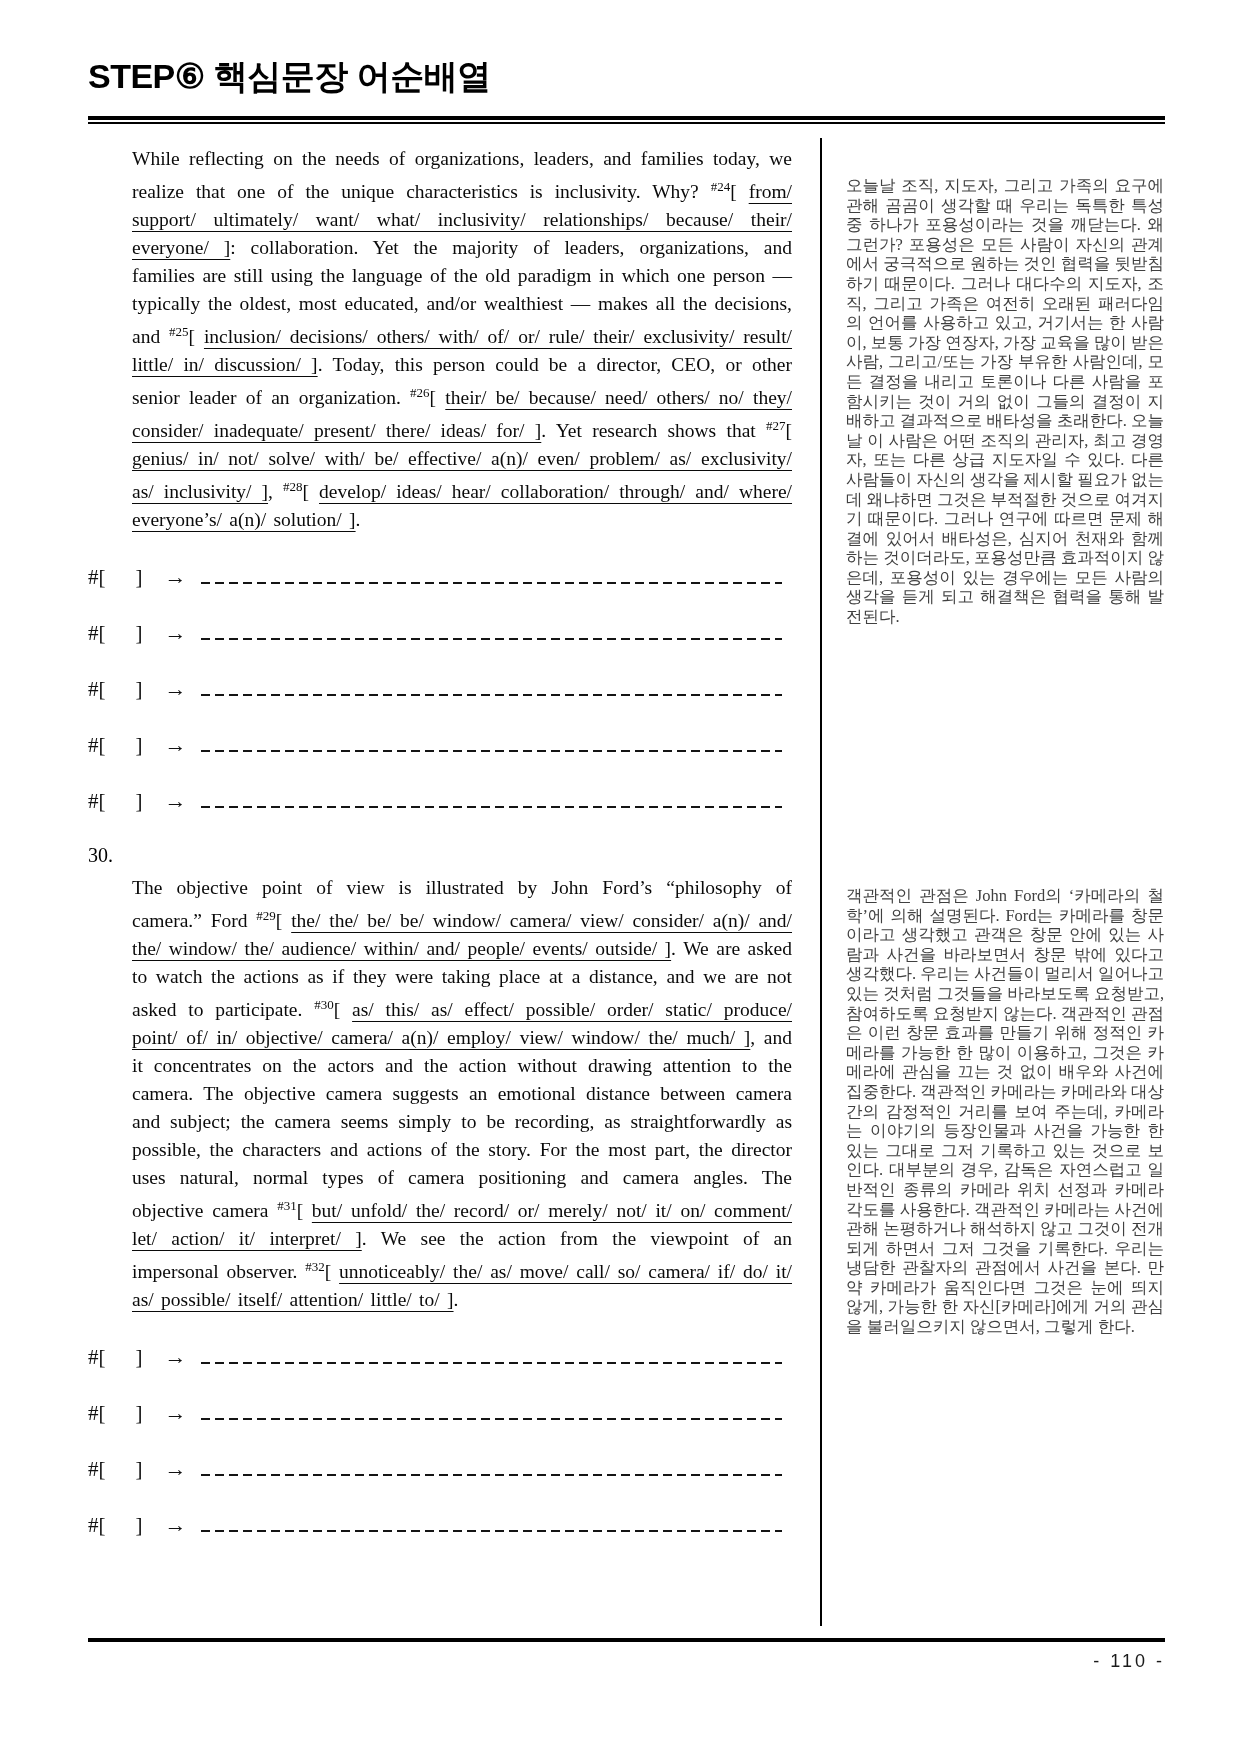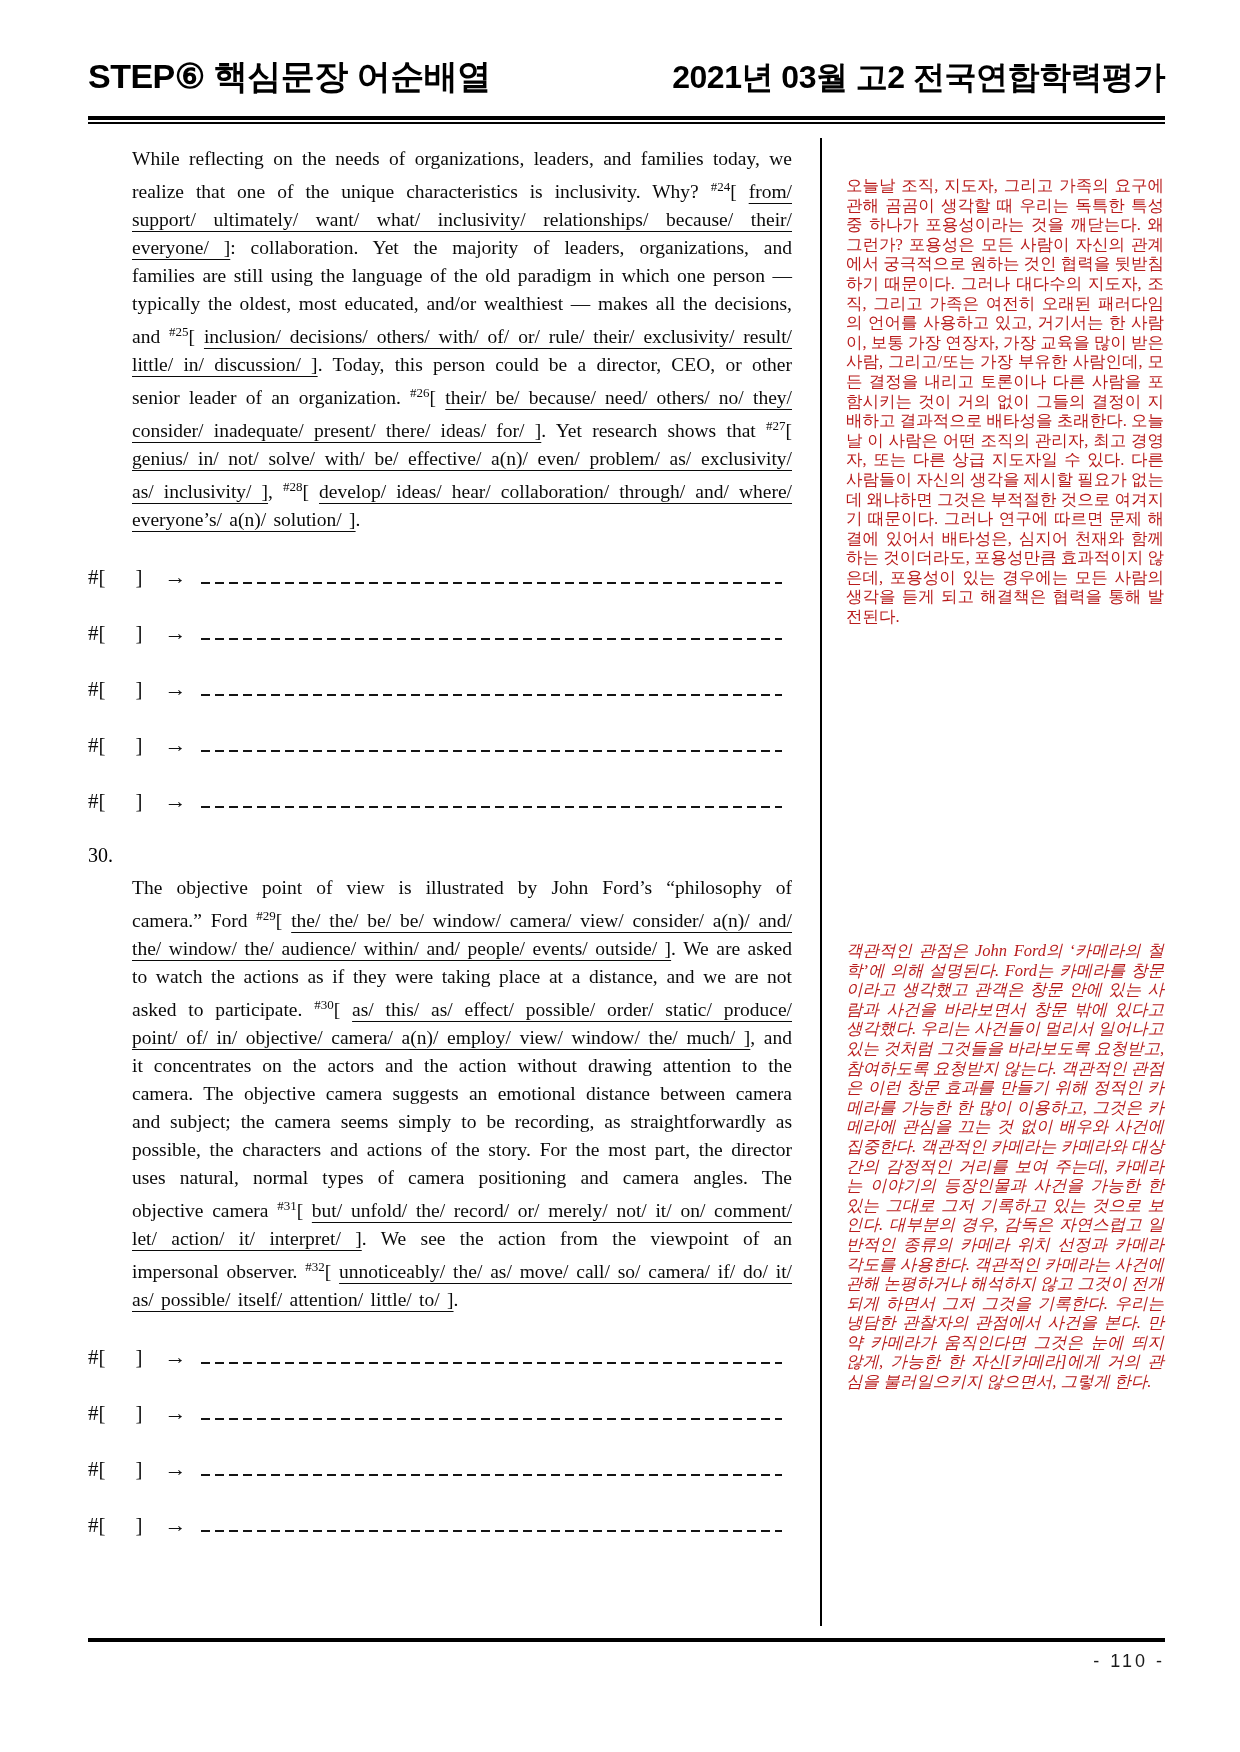--- a/index.html
+++ b/index.html
@@ -34,38 +34,37 @@
   .answer-row { display:flex; align-items:baseline; height:24px; margin-bottom:32px;
                 font-size:21px; color:#111; }
   .a-open { }
   .a-close { margin-left:30px; }
   .a-arrow { margin-left:22px; font-size:22px; }
   .a-line { flex:1; height:2px; align-self:flex-end; margin:0 10px 4px 14px;
             background:repeating-linear-gradient(to right, #141414 0 9px, transparent 9px 14px); }
 
   
   .ko-block { position:absolute; left:0; width:100%; font-size:16.5px; line-height:19.6px;
-              text-align:justify; word-break:break-all; color:#b91c1c; }
+              text-align:justify; word-break:break-all; color:#404040; }
   .ko-29 { top:38px; }
-  .ko-30 { top:803px;font-style:italic; }
+  .ko-30 { top:748px; }
 
   
   .footer { position:absolute; left:88px; right:75px; top:1638px; border-top:4px solid #000; }
   .page-number { text-align:right; margin-top:9px; font-family:"Liberation Sans", sans-serif;
                  font-size:18px; letter-spacing:3px; color:#1a1a1a; }
   .qblock-30 { margin-top:26px; }
 </style>
 </head>
 <body>
 
 <div class="page">
 
   <div class="header">
     <div class="step-title">STEP⑥ 핵심문장 어순배열</div>
-    <div class="exam-title">2021년 03월 고2 전국연합학력평가</div>
   </div>
   <div class="header-rule"></div>
 
   <div class="main">
 
     <div class="col-en">
 
       <div class="qblock">
         <div class="passage">While reflecting on the needs of organizations, leaders, and families today, we realize that one of the unique characteristics is inclusivity. Why? <sup class="pnum">#24</sup>[ <span class="bank">from/ support/ ultimately/ want/ what/ inclusivity/ relationships/ because/ their/ everyone/ ]</span>: collaboration. Yet the majority of leaders, organizations, and families are still using the language of the old paradigm in which one person — typically the oldest, most educated, and/or wealthiest — makes all the decisions, and <sup class="pnum">#25</sup>[ <span class="bank">inclusion/ decisions/ others/ with/ of/ or/ rule/ their/ exclusivity/ result/ little/ in/ discussion/ ]</span>. Today, this person could be a director, CEO, or other senior leader of an organization. <sup class="pnum">#26</sup>[ <span class="bank">their/ be/ because/ need/ others/ no/ they/ consider/ inadequate/ present/ there/ ideas/ for/ ]</span>. Yet research shows that <sup class="pnum">#27</sup>[ <span class="bank">genius/ in/ not/ solve/ with/ be/ effective/ a(n)/ even/ problem/ as/ exclusivity/ as/ inclusivity/ ]</span>, <sup class="pnum">#28</sup>[ <span class="bank">develop/ ideas/ hear/ collaboration/ through/ and/ where/ everyone’s/ a(n)/ solution/ ]</span>.</div>
         <div class="answers answers-29">

